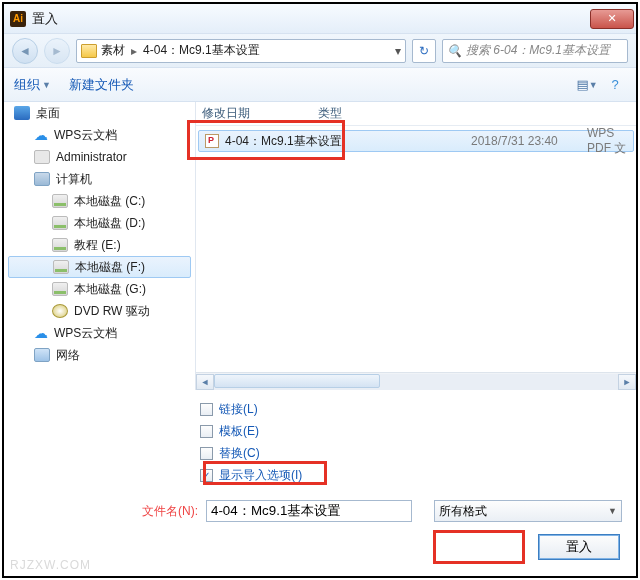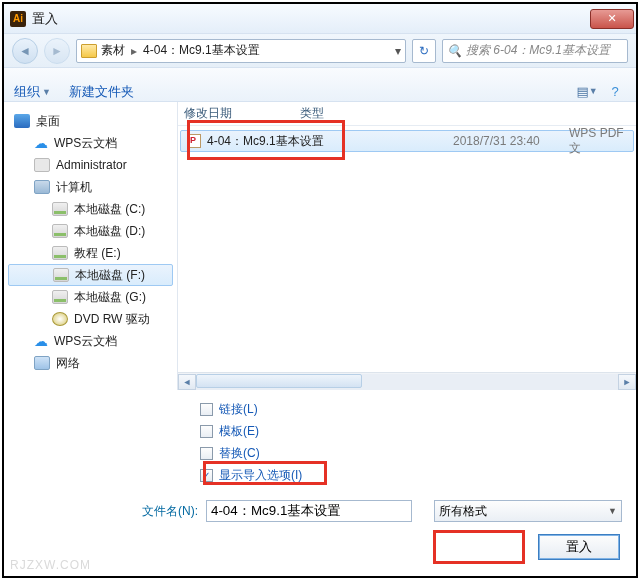--- a/index.html
+++ b/index.html
@@ -12,27 +12,27 @@
 .addrbar { height: 34px; background: linear-gradient(#f0f6fc, #e6eff8); display: flex; align-items: center; padding: 0 8px; gap: 6px; border-bottom: 1px solid #d6e2f0; }
 .nav-circle { width: 26px; height: 26px; border-radius: 50%; background: linear-gradient(#e9f2fb,#cfe0f1); border: 1px solid #b7cfe6; display: inline-flex; align-items: center; justify-content: center; color: #7796b5; cursor: pointer; }
 .addr-box { flex: 1; height: 24px; border: 1px solid #a6b9cf; background: #fff; display: flex; align-items: center; padding: 0 4px; gap: 4px; border-radius: 2px; }
 .folder-ico { width: 16px; height: 14px; background: linear-gradient(#ffe9a6,#f5c849); border: 1px solid #cc9e2e; border-radius: 1px; }
 .crumb { color: #222; }
 .crumb-sep { color: #666; margin: 0 2px; }
 .dd { margin-left: auto; color: #555; }
 .refresh { width: 24px; height: 24px; border: 1px solid #a6b9cf; background: #fff; display: inline-flex; align-items: center; justify-content: center; color: #2a6bbf; border-radius: 2px; cursor: pointer; }
 .search-box { width: 186px; height: 24px; border: 1px solid #a6b9cf; background: #fff; display: flex; align-items: center; padding: 0 4px; color: #888; font-style: italic; border-radius: 2px; }
 .search-box .mag { margin-right: 4px; color: #888; }
-.toolbar { height: 34px; background: linear-gradient(#f9fbfe,#eaf2fa); border-bottom: 1px solid #d6e2f0; display: flex; align-items: flex-end; padding: 0 10px; gap: 18px; color: #1559b6; font-size: 13px; }
+.toolbar { height: 34px; background: linear-gradient(#f9fbfe,#eaf2fa); border-bottom: 1px solid #d6e2f0; display: flex; align-items: center; padding: 0 10px; gap: 18px; color: #1559b6; font-size: 13px; }
 .toolbar .tb-item { display: flex; align-items: center; gap: 2px; cursor: pointer; }
 .tb-drop { color: #5a7fa8; font-size: 9px; }
 .toolbar .right { margin-left: auto; display: flex; gap: 6px; }
 .tb-icon { width: 22px; height: 20px; border: 1px solid transparent; display: inline-flex; align-items: center; justify-content: center; color: #4a74a3; cursor: pointer; }
 .body-split { display: flex; height: 288px; }
-.tree { width: 174px; border-right: 1px solid #e0e7f0; overflow: hidden; background: #fff; padding-top: 8px; }
+.tree { width: 192px; border-right: 1px solid #e0e7f0; overflow: hidden; background: #fff; padding-top: 0; }
 .tree-item { display: flex; align-items: center; height: 22px; padding-left: 10px; gap: 6px; cursor: pointer; color: #222; }
 .tree-item.indent1 { padding-left: 30px; }
 .tree-item.indent2 { padding-left: 48px; }
 .tree-item.sel { background: linear-gradient(#eaf3fd,#d9ecfc); border: 1px solid #9ec9f3; border-radius: 2px; margin: 0 4px; padding-left: 44px; }
 .ico { width: 16px; height: 14px; display: inline-block; }
 .ico-desktop { background: linear-gradient(#5aa7e8,#2a6bbf); border-radius: 2px; }
 .ico-cloud { color: #2a8fe8; font-size: 14px; line-height: 14px; }
 .ico-user { background: #e8e8e8; border: 1px solid #bbb; border-radius: 2px; }
 .ico-computer { background: linear-gradient(#c8d9ea,#9ab9d6); border: 1px solid #7fa3c4; border-radius: 2px; }
 .ico-drive { background: linear-gradient(#f0f0f0,#d6d6d6); border: 1px solid #bbb; border-radius: 2px; position: relative; }
@@ -55,21 +55,21 @@
 .hglt2 { left: 199px; top: 457px; width: 124px; height: 24px; }
 .hglt3 { left: 429px; top: 526px; width: 92px; height: 34px; }
 .scrollbar-h { height: 18px; background: #f0f3f7; border-top: 1px solid #dde4ec; display: flex; align-items: center; }
 .sb-arrow { width: 18px; height: 16px; background: linear-gradient(#f5f8fc,#e1e9f2); border: 1px solid #c4d2e2; display: inline-flex; align-items: center; justify-content: center; color: #5a7fa8; font-size: 9px; cursor: pointer; }
 .sb-track { flex: 1; height: 16px; background: #e9eef5; position: relative; }
 .sb-thumb { position: absolute; left: 0; top: 0; width: 166px; height: 14px; background: linear-gradient(#eef4fb,#d4e3f3); border: 1px solid #b7cfe6; border-radius: 2px; }
 .options { padding: 8px 10px 6px 196px; }
 .opt-row { display: flex; align-items: center; height: 22px; gap: 6px; color: #1559b6; }
 .cb { width: 13px; height: 13px; border: 1px solid #8a9aab; background: linear-gradient(#fdfdfd,#e9eef4); display: inline-flex; align-items: center; justify-content: center; font-size: 10px; color: #2a6bbf; }
 .filename-row { display: flex; align-items: center; padding: 8px 14px 8px 138px; gap: 8px; }
-.fn-label { color: #0369a1; }
+.fn-label { color: #ef4444; }
 .fn-input { width: 206px; height: 22px; border: 1px solid #a6b9cf; padding: 0 4px; background: #fff; }
 .fmt-select { width: 188px; height: 22px; border: 1px solid #a6b9cf; background: linear-gradient(#fdfdfd,#eaeff5); padding: 0 4px; display: flex; align-items: center; justify-content: space-between; cursor: pointer; margin-left: auto; gap: 44px; }
 .buttons-row { display: flex; justify-content: flex-end; padding: 4px 16px 10px 0; gap: 12px; }
 .btn { width: 82px; height: 26px; border: 1px solid #a6b9cf; background: linear-gradient(#fdfdfd,#e6ecf3); display: inline-flex; align-items: center; justify-content: center; cursor: pointer; font-size: 13px; }
 .btn.primary { border: 1px solid #3c7ec2; box-shadow: 0 0 0 1px #7fb3e6 inset; }
 .watermark { position: absolute; left: 6px; bottom: 4px; color: #dadada; font-size: 12px; letter-spacing: 1px; pointer-events: none; }
 </style>
 </head>
 <body>
 

